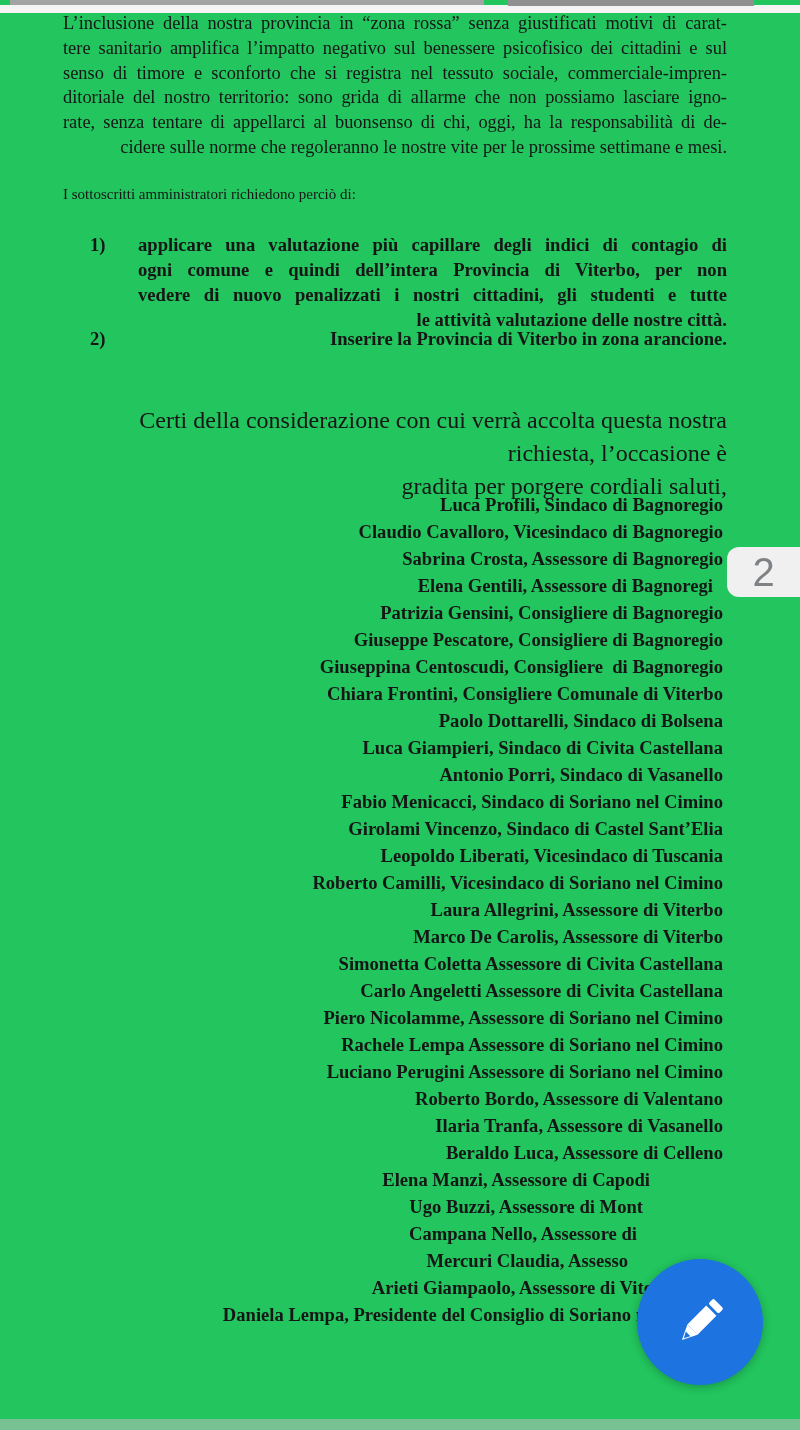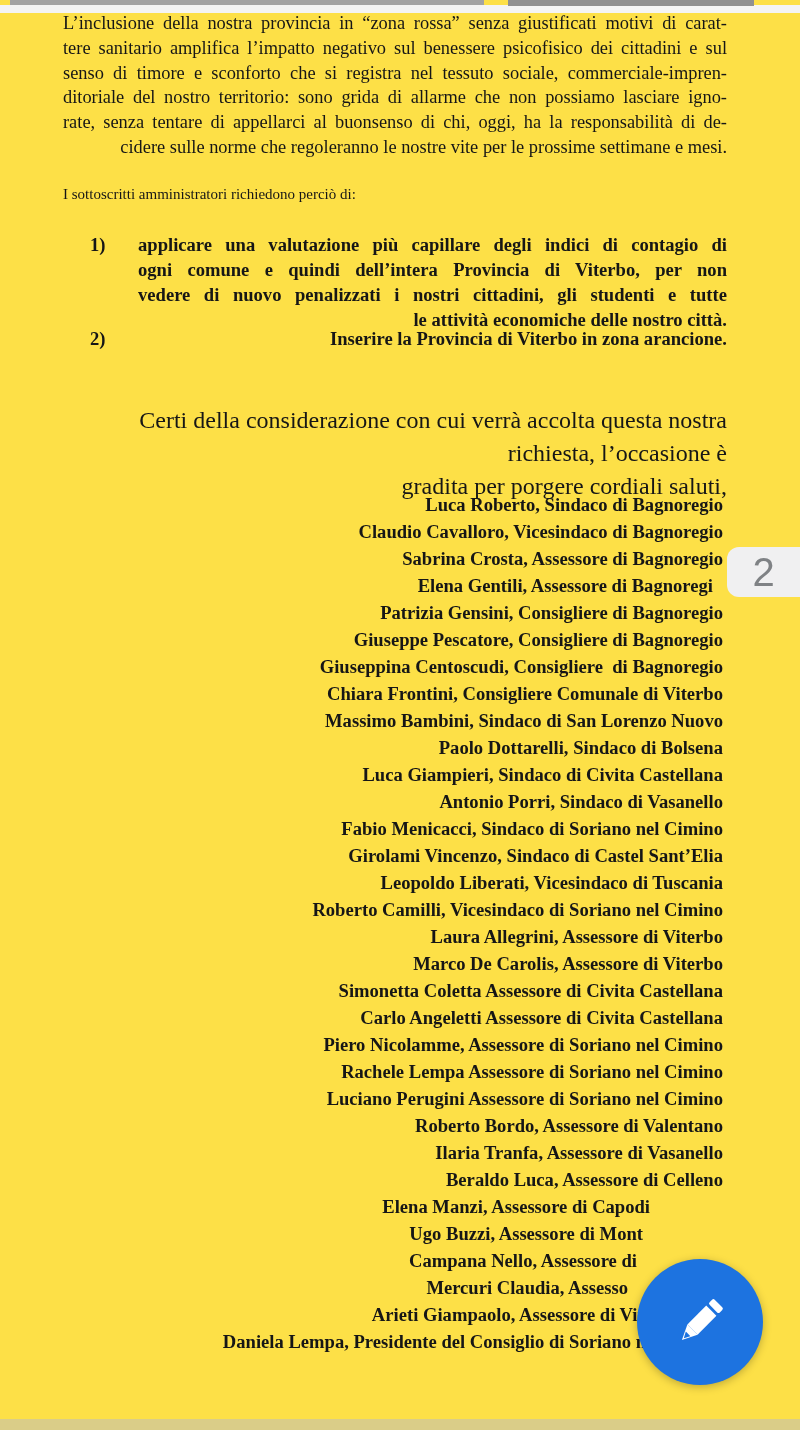--- a/index.html
+++ b/index.html
@@ -1,17 +1,17 @@
 <!DOCTYPE html>
 <html><head>
 <meta charset="utf-8">
 <style>
   html,body{margin:0;padding:0;background:#ffffff;}
   .screen{
-    position:relative;width:800px;height:1430px;background:#fde047;overflow:hidden;
+    position:relative;width:800px;height:1430px;background:#22c55e;overflow:hidden;
     font-family:"Liberation Serif",serif;color:#161616;
   }
   
   .topbar-seg1{position:absolute;top:0;left:10px;width:474px;height:5px;background:#a3a3a3;}
   .topbar-seg2{position:absolute;top:0;left:508px;width:246px;height:6px;background:#909090;}
   .top-ghost{position:absolute;top:5px;left:0;width:800px;height:8px;background:#f4f4f4;}
   
   .p1{position:absolute;left:63px;top:11px;width:664px;font-size:18.4px;line-height:24.8px;}
   .line{text-align:right;}
   .just{text-align:justify;text-align-last:justify;}
@@ -59,46 +59,45 @@
 
   <div class="intro">I sottoscritti amministratori richiedono perciò di:</div>
 
   <div class="plist">
     <div class="pitem">
       <div class="pnum">1)</div>
       <div class="pbody">
           <div class="line just">applicare una valutazione più capillare degli indici di contagio di</div>
           <div class="line just">ogni comune e quindi dell’intera Provincia di Viterbo, per non</div>
           <div class="line just">vedere di nuovo penalizzati i nostri cittadini, gli studenti e tutte</div>
-          <div class="line">le attività economiche delle nostro città.</div>
+          <div class="line">le attività valutazione delle nostre città.</div>
         </div>
     </div>
     <div class="pitem second">
       <div class="pnum">2)</div>
       <div class="pbody">
           <div class="line">Inserire la Provincia di Viterbo in zona arancione.</div>
         </div>
     </div>
   </div>
 
   <div class="closing">
       <div class="line">Certi della considerazione con cui verrà accolta questa nostra richiesta, l’occasione è</div>
       <div class="line">gradita per porgere cordiali saluti,</div>
     </div>
 
   <div class="sigs">
-      <div class="line">Luca Roberto, Sindaco di Bagnoregio</div>
+      <div class="line">Luca Profili, Sindaco di Bagnoregio</div>
       <div class="line">Claudio Cavalloro, Vicesindaco di Bagnoregio</div>
       <div class="line">Sabrina Crosta, Assessore di Bagnoregio</div>
       <div class="line" style="padding-right: 10px;">Elena Gentili, Assessore di Bagnoregi</div>
       <div class="line">Patrizia Gensini, Consigliere di Bagnoregio</div>
       <div class="line">Giuseppe Pescatore, Consigliere di Bagnoregio</div>
       <div class="line">Giuseppina Centoscudi, Consigliere  di Bagnoregio</div>
       <div class="line">Chiara Frontini, Consigliere Comunale di Viterbo</div>
-      <div class="line">Massimo Bambini, Sindaco di San Lorenzo Nuovo</div>
       <div class="line">Paolo Dottarelli, Sindaco di Bolsena</div>
       <div class="line">Luca Giampieri, Sindaco di Civita Castellana</div>
       <div class="line">Antonio Porri, Sindaco di Vasanello</div>
       <div class="line">Fabio Menicacci, Sindaco di Soriano nel Cimino</div>
       <div class="line">Girolami Vincenzo, Sindaco di Castel Sant’Elia</div>
       <div class="line">Leopoldo Liberati, Vicesindaco di Tuscania</div>
       <div class="line">Roberto Camilli, Vicesindaco di Soriano nel Cimino</div>
       <div class="line">Laura Allegrini, Assessore di Viterbo</div>
       <div class="line">Marco De Carolis, Assessore di Viterbo</div>
       <div class="line">Simonetta Coletta Assessore di Civita Castellana</div>

